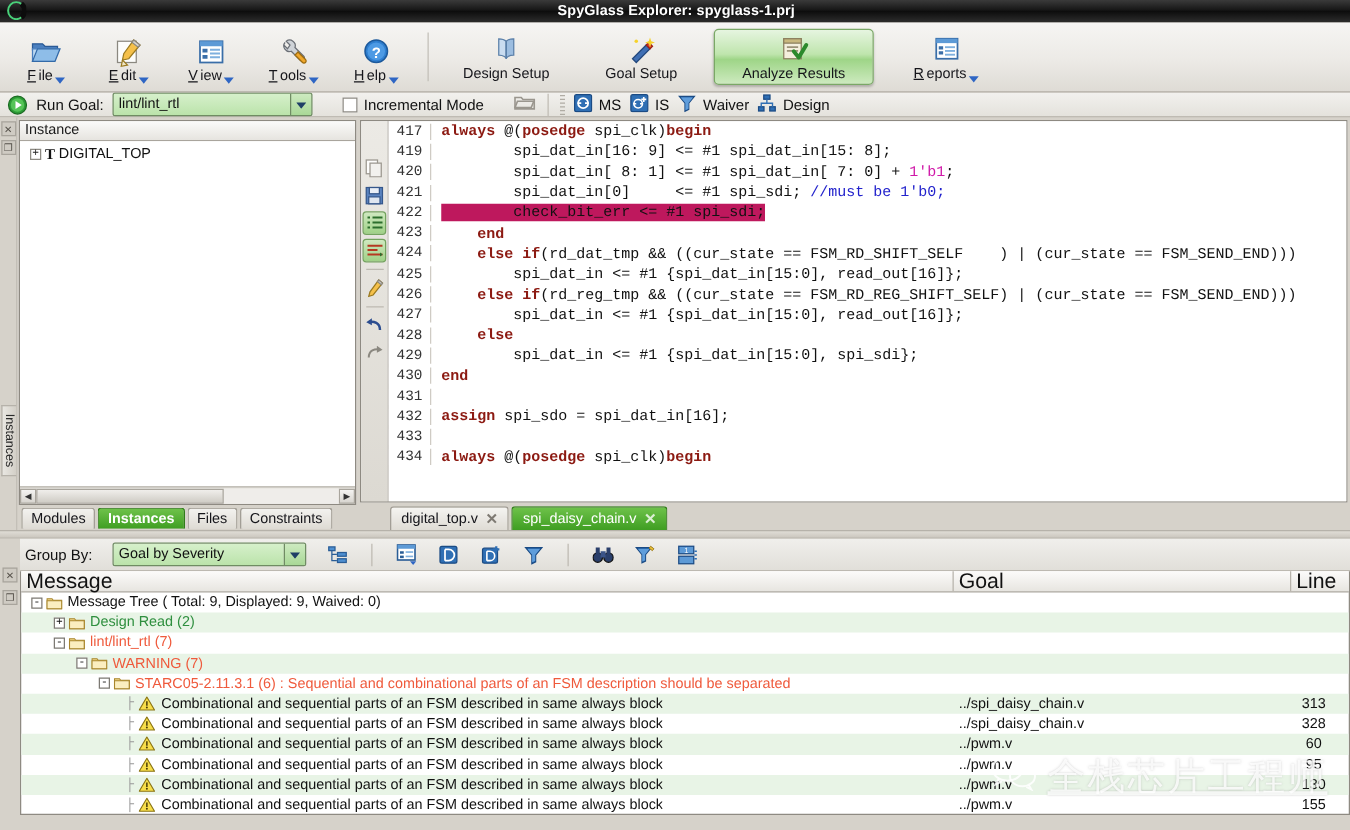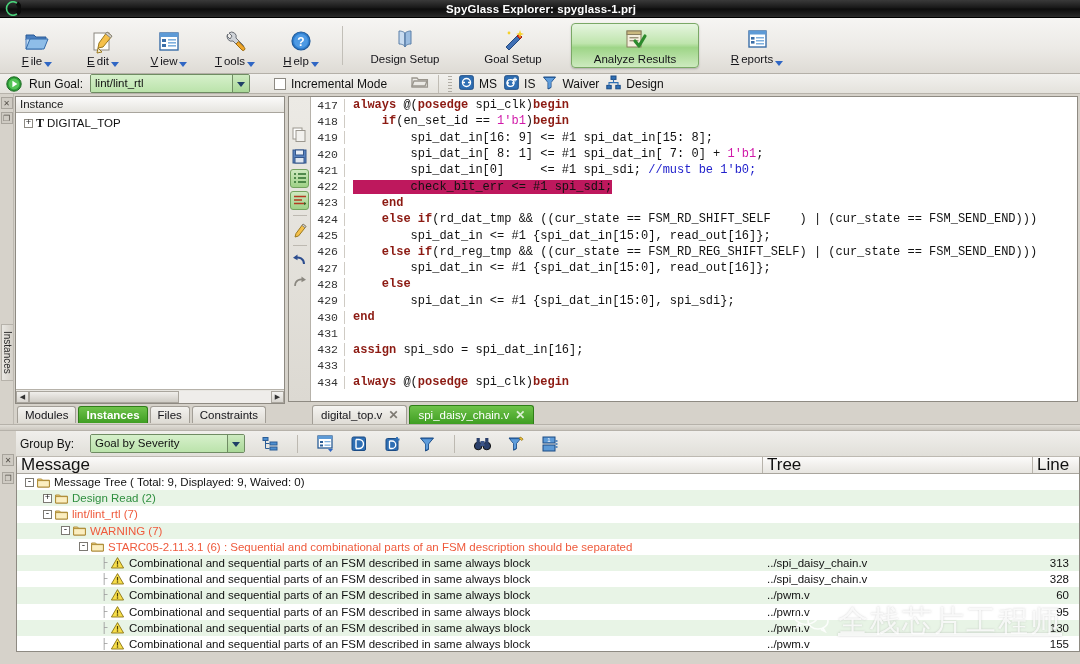--- a/index.html
+++ b/index.html
@@ -256,21 +256,21 @@
   .gh-cell { font-size:17px; color:#111; padding-left:4px; line-height:16px; border-right:1px solid #b7b3ab; }
   .gh-msg  { flex:1; }
   .gh-file { width: 270px; }
   .gh-line { width: 46px; border-right:none; }
 
   .grid-body { flex:1; overflow:hidden; }
   .grow { display:flex; height:16.2px; align-items:center; font-size:11.5px; }
   .grow.alt { background:#e8f4e6; }
   .gc-msg { flex:1; display:flex; align-items:center; min-width:0; white-space:nowrap; overflow:hidden; }
   .gc-file { width:270px; padding-left:4px; color:#111; white-space:nowrap; overflow:hidden; }
-  .gc-line { width:46px; text-align:right; padding-right:10px; color:#111; }
+  .gc-line { width:46px; text-align:center; padding-right:10px; color:#111; }
 
   .ind { flex:none; }
   .tw-exp {
     width:9px; height:9px; border:1px solid #7c7973; background:#fff;
     display:flex;align-items:center;justify-content:center;
     font-family:"Liberation Mono",monospace; font-size:9px; line-height:7px; color:#111;
     margin-right:3px; flex:none;
   }
   .folder { width:13px; height:11px; margin-right:4px; flex:none; }
   .warnico { width:13px; height:12px; margin-right:5px; flex:none; }
@@ -587,21 +587,20 @@
           </div>
           <div class="vb-btn">
             <svg width="15" height="13" viewBox="0 0 15 13">
               <path d="M3 10 C3 4 8 3 11.5 3.5" fill="none" stroke="#8b8880" stroke-width="1.6"></path>
               <path d="M9.5 0.6 L14 3.8 L9.5 6.2z" fill="#8b8880"></path>
             </svg>
           </div>
         </div>
         <div class="ed-code">
             <div class="code-line"><span class="ln">417</span><span class="ctext"><span class="ctext-inner"><span class="kw">always</span><span class="op"> @(</span><span class="kw">posedge</span><span class="op"> spi_clk)</span><span class="kw">begin</span></span></span></div>
-            <div class="code-line"><span class="ln">418</span><span class="ctext"><span class="ctext-inner"><span class="op">    </span><span class="kw">if</span><span class="op">(en_set_id == </span><span class="num">1'b1</span><span class="op">)</span><span class="kw">begin</span></span></span></div>
             <div class="code-line"><span class="ln">419</span><span class="ctext"><span class="ctext-inner"><span class="op">        spi_dat_in[16: 9] &lt;= #1 spi_dat_in[15: 8];</span></span></span></div>
             <div class="code-line"><span class="ln">420</span><span class="ctext"><span class="ctext-inner"><span class="op">        spi_dat_in[ 8: 1] &lt;= #1 spi_dat_in[ 7: 0] + </span><span class="num">1'b1</span><span class="op">;</span></span></span></div>
             <div class="code-line"><span class="ln">421</span><span class="ctext"><span class="ctext-inner"><span class="op">        spi_dat_in[0]     &lt;= #1 spi_sdi; </span><span class="cmt">//must be 1'b0;</span></span></span></div>
             <div class="code-line hl"><span class="ln">422</span><span class="ctext"><span class="ctext-inner"><span class="op">        check_bit_err &lt;= #1 spi_sdi;</span></span></span></div>
             <div class="code-line"><span class="ln">423</span><span class="ctext"><span class="ctext-inner"><span class="op">    </span><span class="kw">end</span></span></span></div>
             <div class="code-line"><span class="ln">424</span><span class="ctext"><span class="ctext-inner"><span class="op">    </span><span class="kw">else if</span><span class="op">(rd_dat_tmp &amp;&amp; ((cur_state == FSM_RD_SHIFT_SELF    ) | (cur_state == FSM_SEND_END)))</span></span></span></div>
             <div class="code-line"><span class="ln">425</span><span class="ctext"><span class="ctext-inner"><span class="op">        spi_dat_in &lt;= #1 {spi_dat_in[15:0], read_out[16]};</span></span></span></div>
             <div class="code-line"><span class="ln">426</span><span class="ctext"><span class="ctext-inner"><span class="op">    </span><span class="kw">else if</span><span class="op">(rd_reg_tmp &amp;&amp; ((cur_state == FSM_RD_REG_SHIFT_SELF) | (cur_state == FSM_SEND_END)))</span></span></span></div>
             <div class="code-line"><span class="ln">427</span><span class="ctext"><span class="ctext-inner"><span class="op">        spi_dat_in &lt;= #1 {spi_dat_in[15:0], read_out[16]};</span></span></span></div>
             <div class="code-line"><span class="ln">428</span><span class="ctext"><span class="ctext-inner"><span class="op">    </span><span class="kw">else</span></span></span></div>
@@ -709,21 +708,21 @@
             <rect x="1" y="9" width="12" height="6" fill="#5d9ad6" stroke="#1b4b84"></rect>
             <text x="7" y="6.3" font-size="6" fill="#fff" text-anchor="middle" font-family="Liberation Sans, sans-serif">1</text>
             <path d="M13.5 5 h2 M13.5 8 h2 M13.5 11 h2" stroke="#2f6fb4" stroke-width="1.3"></path>
           </svg>
         </span>
       </div>
 
       <div class="grid">
         <div class="grid-head">
           <div class="gh-cell gh-msg">Message</div>
-          <div class="gh-cell gh-file">Tree</div>
+          <div class="gh-cell gh-file">Goal</div>
           <div class="gh-cell gh-line">Line</div>
         </div>
         <div class="grid-body">
             <div class="grow">
               <div class="gc-msg">
                 <span class="ind" style="width: 8px;"></span>
                 <span class="tw-exp">-</span>
                 <span class="folder"><svg width="13" height="11" viewBox="0 0 13 11">
                     <path d="M0.6 2 h4 l1 1.2 h6.8 v6.8 h-11.8z" fill="#f2d98a" stroke="#a8852c" stroke-width="0.9"></path>
                     <path d="M0.6 3.6 h11.8 v6.4 h-11.8z" fill="#fbeec0" stroke="#a8852c" stroke-width="0.9"></path>

